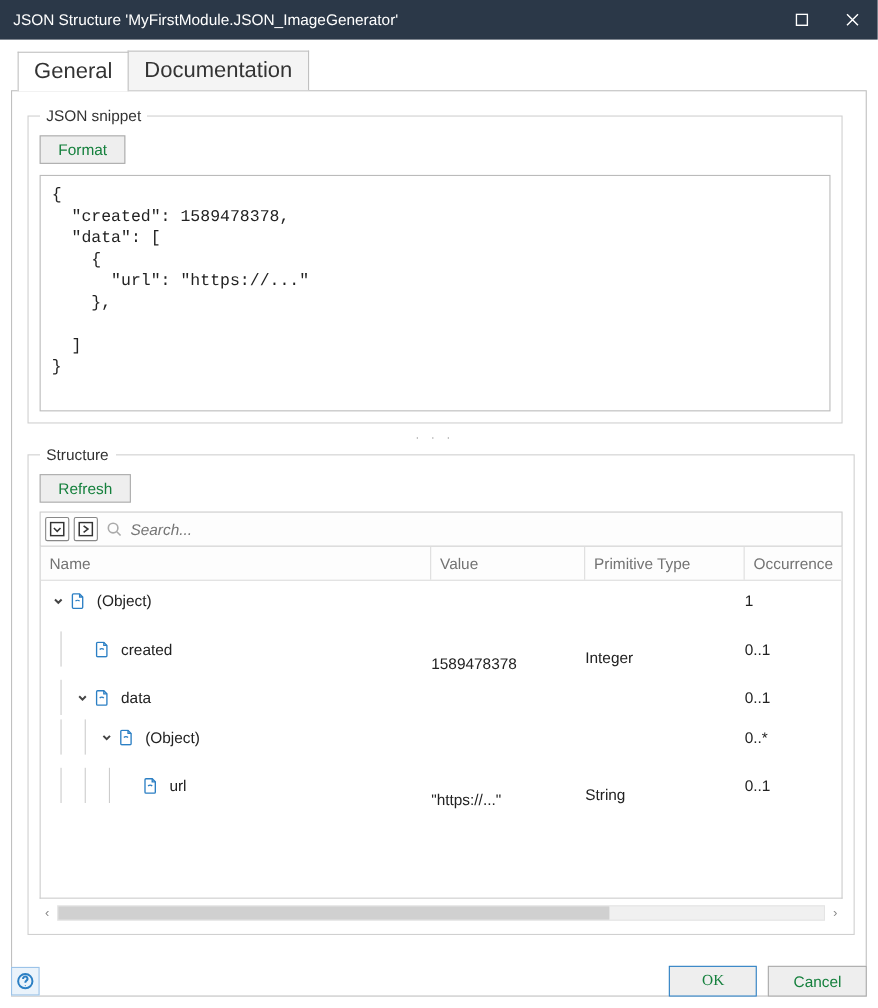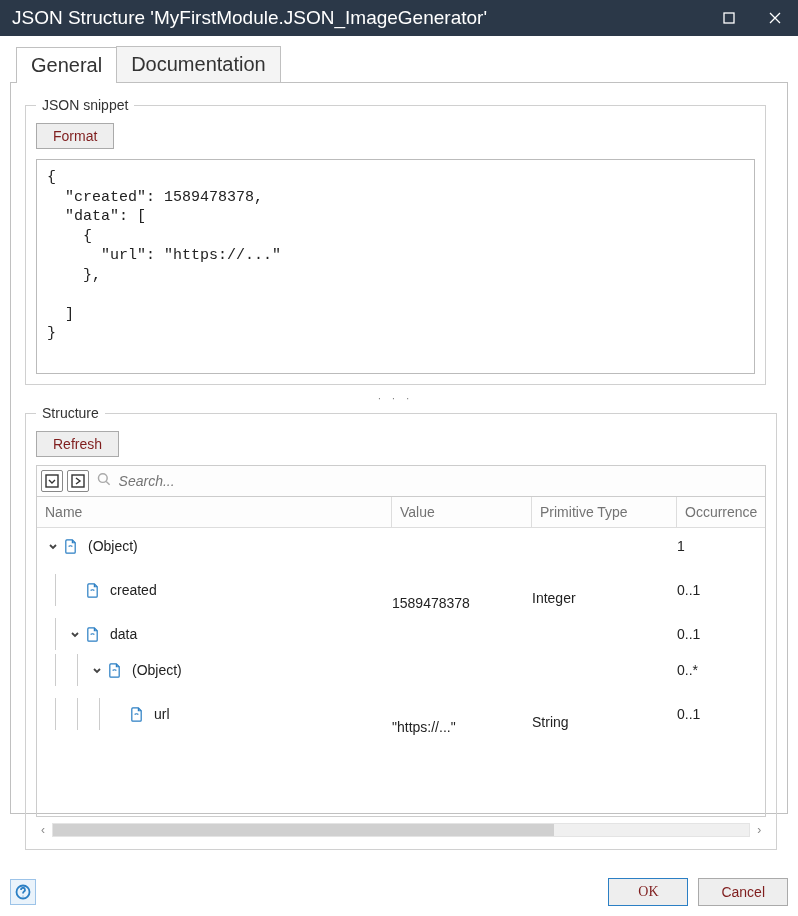--- a/index.html
+++ b/index.html
@@ -13,21 +13,21 @@
     overflow: hidden;
   }
   .titlebar {
     height: 36px;
     background: #2b3848;
     color: #fff;
     display: flex;
     align-items: center;
     padding: 0 0 0 12px;
   }
-  .titlebar .title { flex: 1; font-size: 19px; }
+  .titlebar .title { flex: 1; font-size: 14px; }
   .titlebar .winbtn {
     width: 46px; height: 36px;
     display: flex; align-items: center; justify-content: center;
     cursor: pointer;
   }
   .titlebar svg { width: 12px; height: 12px; stroke: #fff; fill: none; stroke-width: 1.3; }
 
   .body-area {
     position: relative;
     padding: 10px 10px 0 10px;
@@ -54,21 +54,21 @@
     background: #fff;
     position: relative;
     top: 1px;
     z-index: 3;
   }
   .tab-panel {
     border: 1px solid #c0c0c0;
     position: relative;
     top: 0;
     padding: 14px 21px 14px 14px;
-    height: 732px;
+    height: 824px;
     background: #fff;
   }
 
   fieldset.group {
     border: 1px solid #d0d0d0;
     margin: 0 0 8px 0;
     padding: 10px 10px 10px 10px;
     position: relative;
   }
   fieldset.group > legend {
@@ -77,21 +77,21 @@
     color: #333;
   }
 
   .btn {
     background: #eee;
     border: 1px solid #aaa;
     padding: 5px 22px;
     font-size: 14px;
     cursor: pointer;
     min-width: 80px;
-    color: #7f1d1d;
+    color: #15803d;
     font-family: inherit;
   }
   .btn.small { padding: 4px 16px; min-width: 70px; }
 
   .code-box {
     border: 1px solid #bbb;
     margin-top: 10px;
     padding: 8px 10px;
     font-family: Consolas, "Courier New", monospace;
     font-size: 15px;
@@ -121,20 +121,21 @@
     border: 1px solid #888;
     background: #fff;
     display: flex; align-items: center; justify-content: center;
     cursor: pointer;
     border-radius: 2px;
   }
   .icon-btn svg { width: 14px; height: 14px; }
   .search-wrap {
     flex: 1;
     display: flex;
+    align-items: center;
     margin-left: 4px;
   }
   .search-wrap svg { width: 14px; height: 14px; stroke: #aaa; fill: none; stroke-width: 1.5; margin-right: 6px; }
   .search-wrap input {
     border: none;
     outline: none;
     width: 100%;
     font-size: 14px;
     color: #555;
     font-style: italic;

